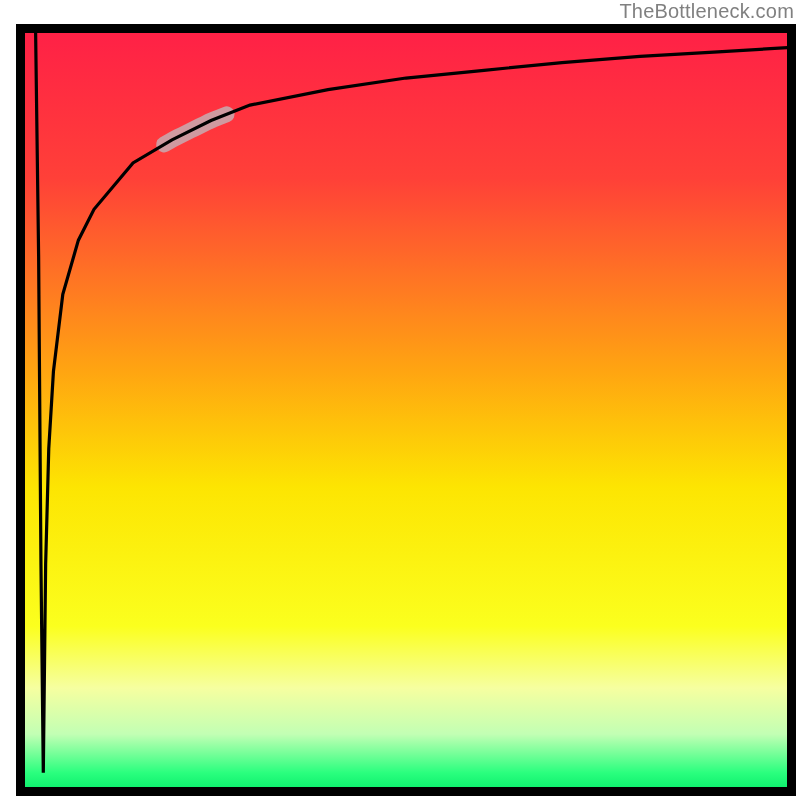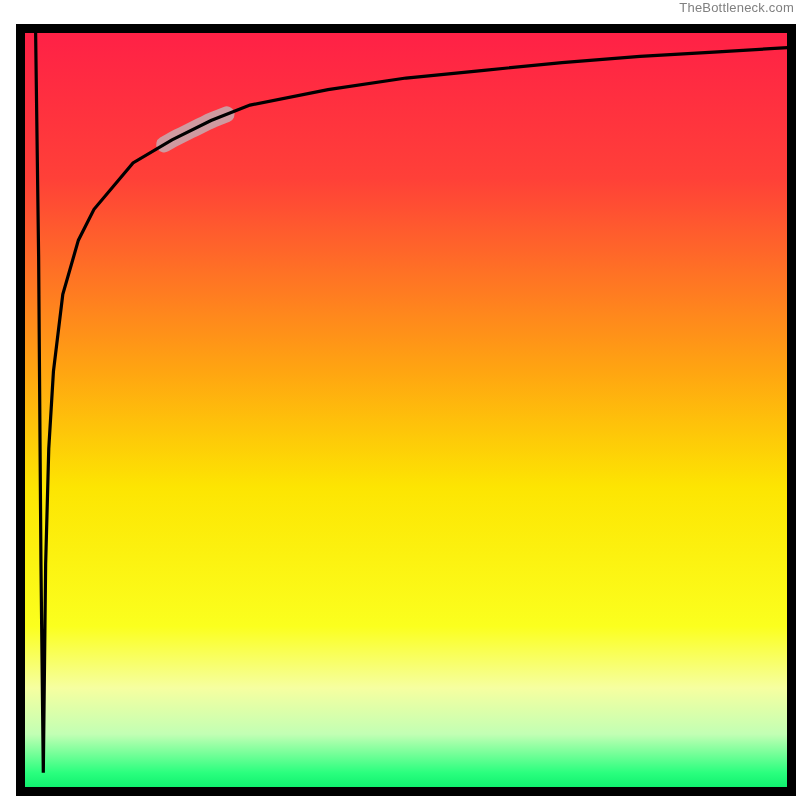--- a/index.html
+++ b/index.html
@@ -14,21 +14,21 @@
   .figure {
     position: relative;
     width: 800px;
     height: 800px;
   }
   .attribution {
     position: absolute;
     top: 0;
     right: 6px;
     color: #808080;
-    font-size: 13px;
+    font-size: 20px;
     font-weight: 400;
     letter-spacing: 0.2px;
     user-select: none;
     z-index: 4;
     margin-left: 31px;
   }
   svg.chart-svg {
     position: absolute;
     left: 0;
     top: 0;

